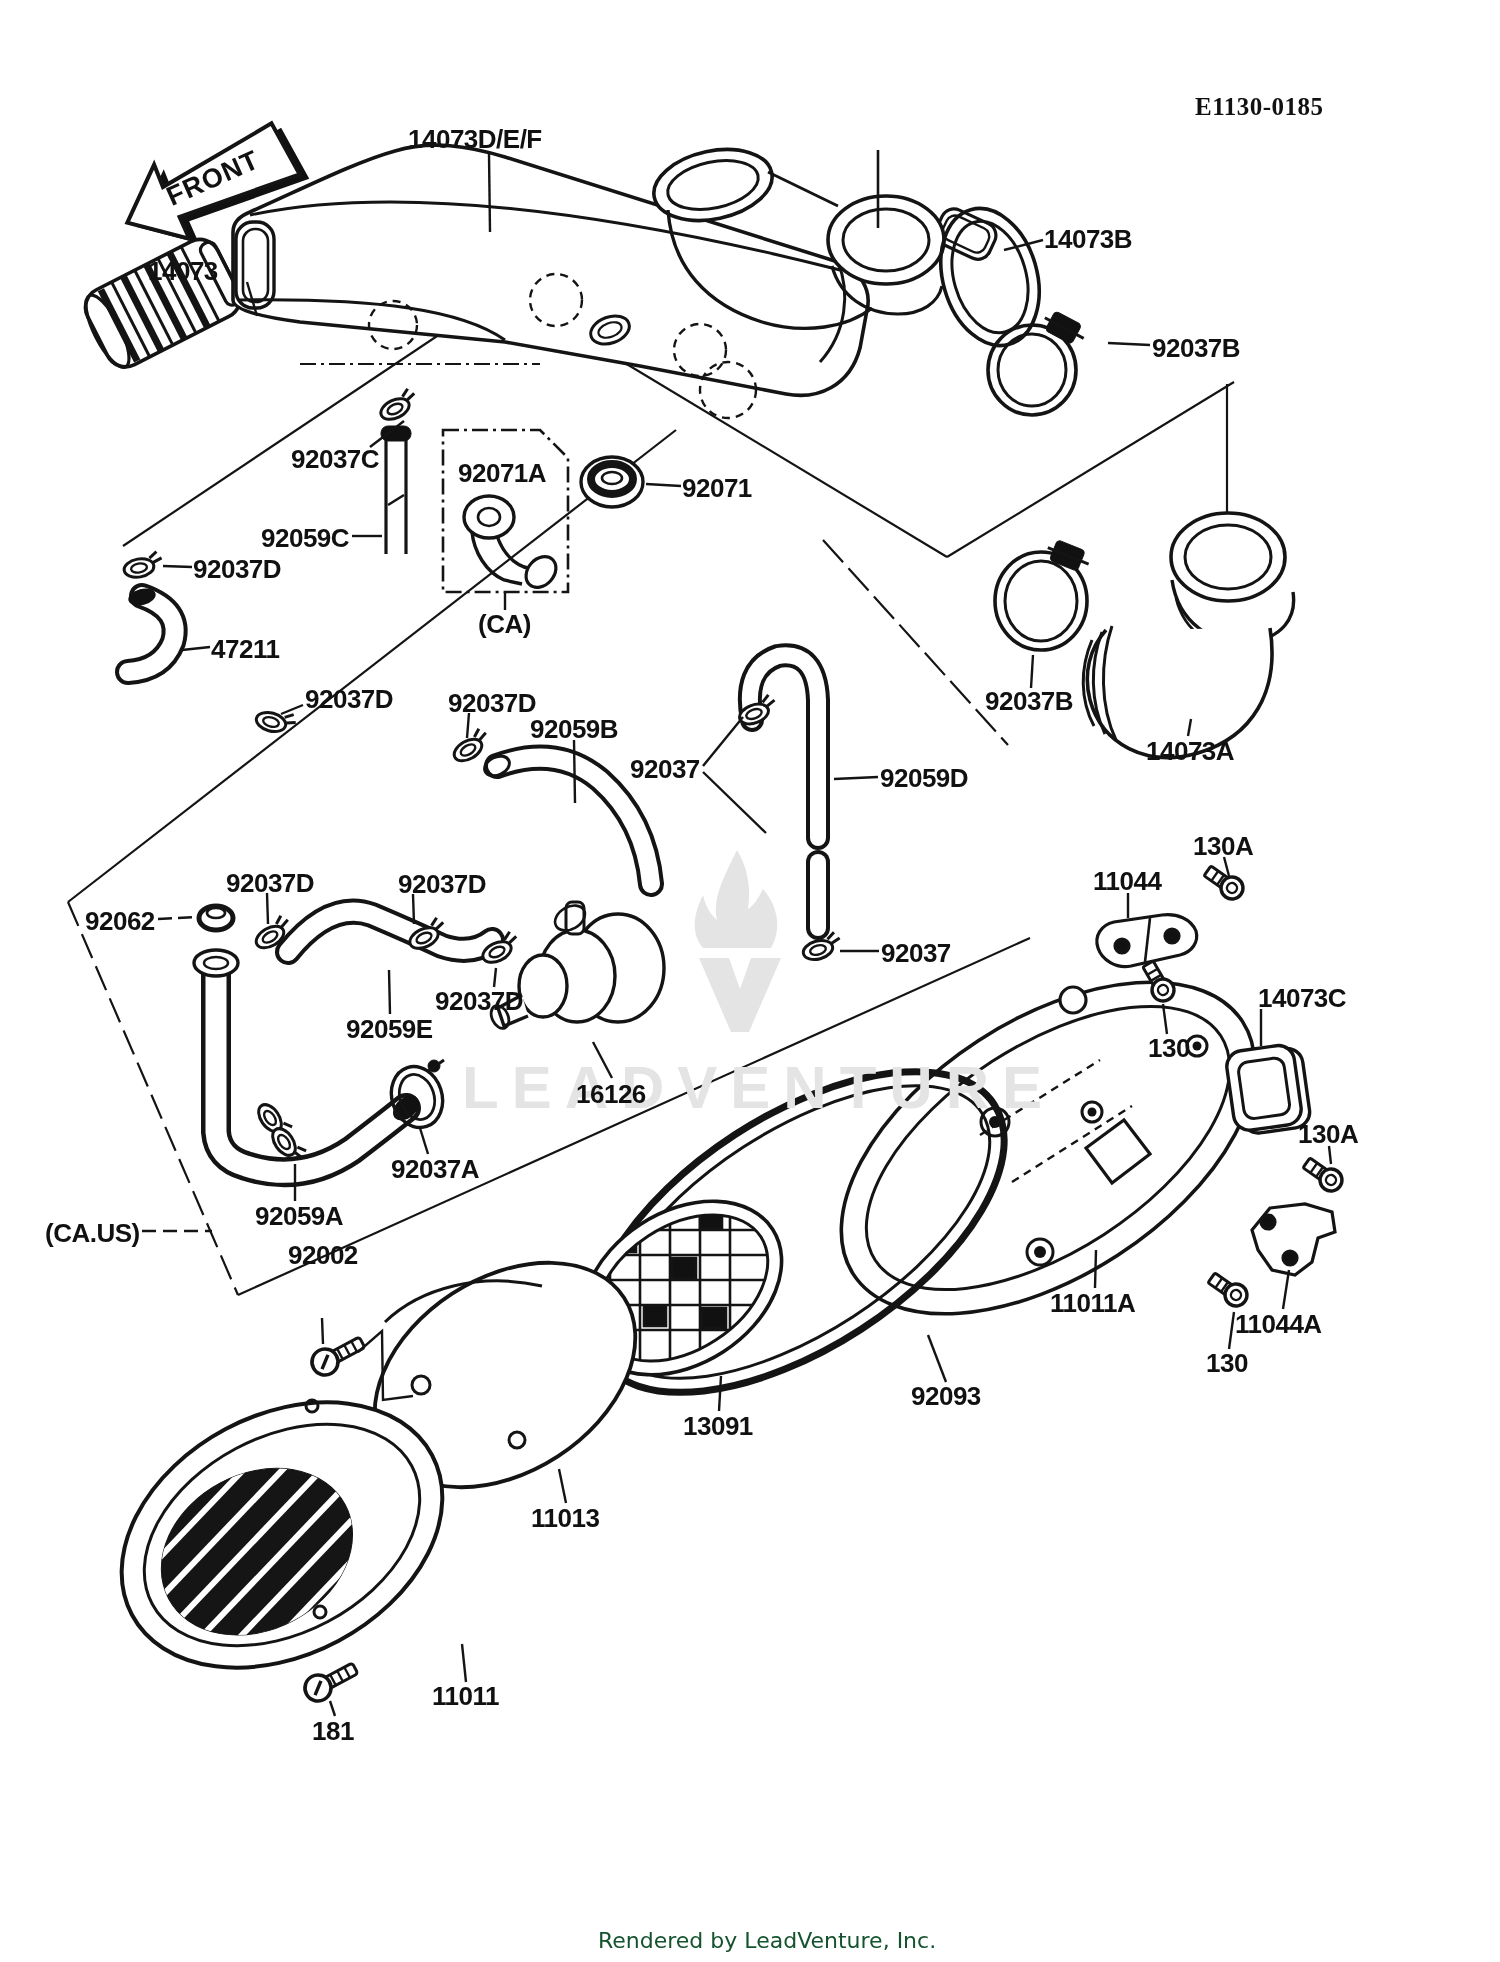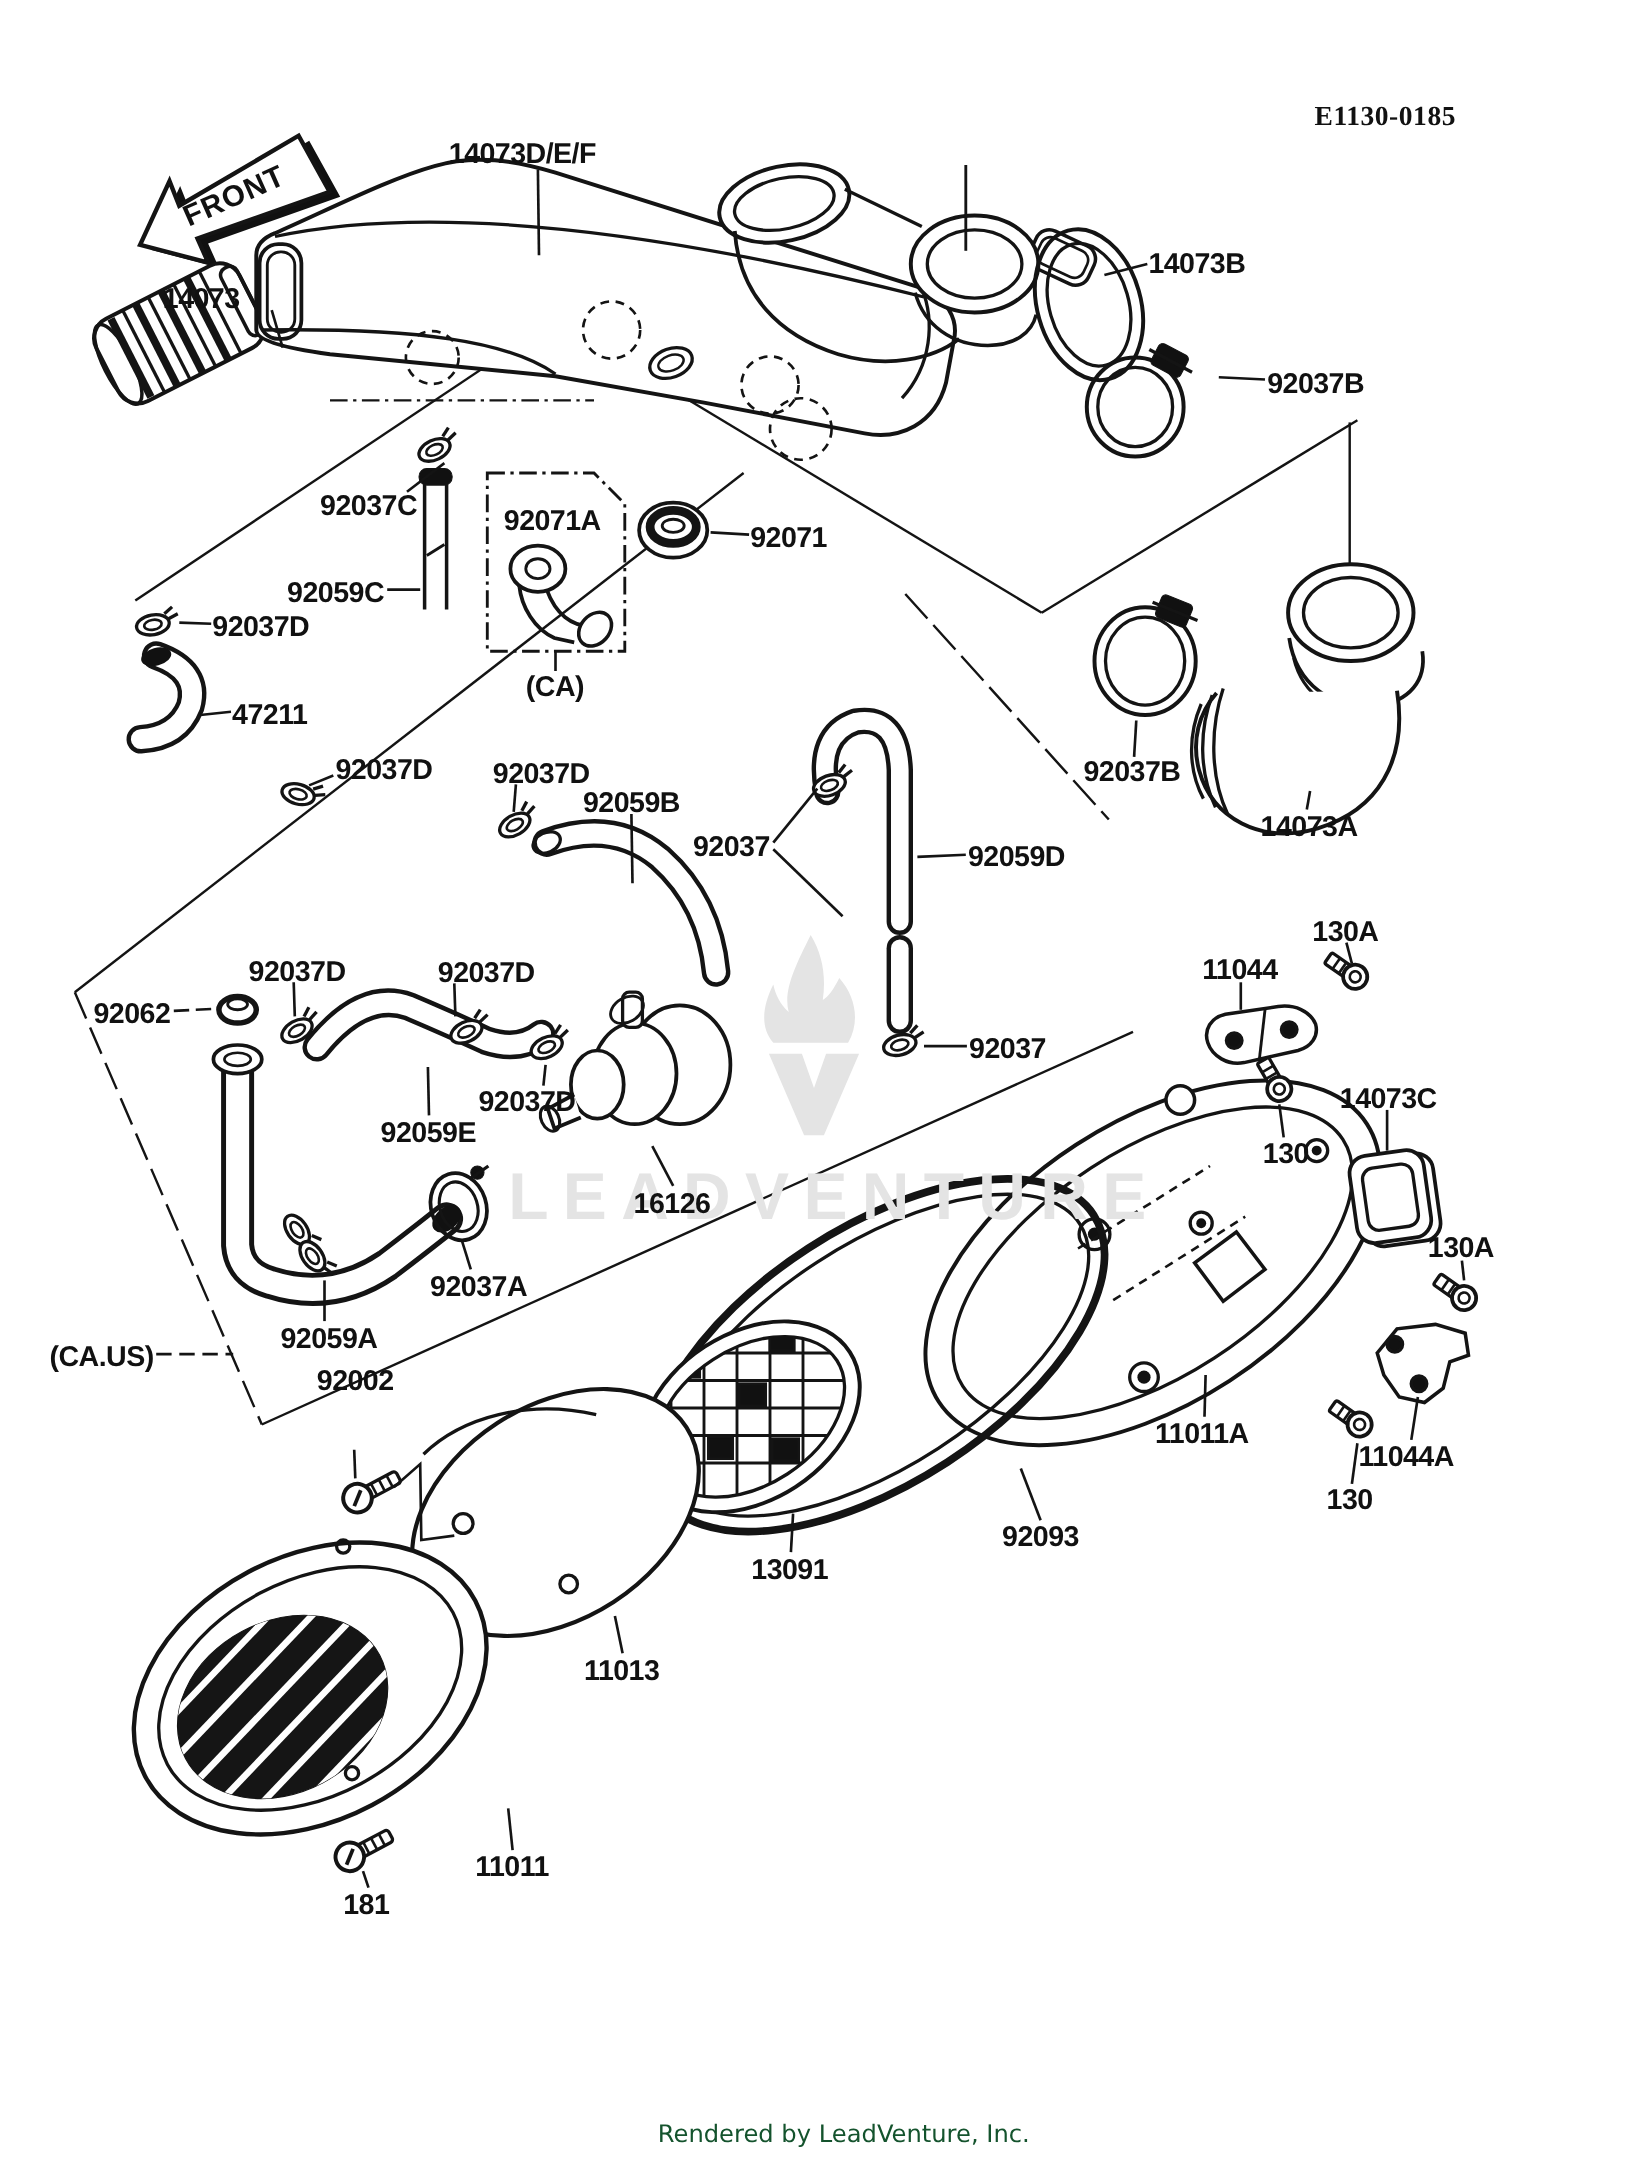--- a/index.html
+++ b/index.html
@@ -407,21 +407,21 @@
 <div class="lbl" style="left:346px;top:1016px">92059E</div>
 <div class="lbl" style="left:881px;top:940px">92037</div>
 <div class="lbl" style="left:576px;top:1081px">16126</div>
 <div class="lbl" style="left:391px;top:1156px">92037A</div>
 <div class="lbl" style="left:255px;top:1203px">92059A</div>
 <div class="lbl" style="left:45px;top:1220px">(CA.US)</div>
 <div class="lbl" style="left:288px;top:1242px">92002</div>
 <div class="lbl" style="left:1093px;top:868px">11044</div>
 <div class="lbl" style="left:1193px;top:833px">130A</div>
 <div class="lbl" style="left:1148px;top:1035px">130</div>
-<div class="lbl" style="left:1218px;top:985px">14073C</div>
+<div class="lbl" style="left:1258px;top:985px">14073C</div>
 <div class="lbl" style="left:1298px;top:1121px">130A</div>
 <div class="lbl" style="left:1050px;top:1290px">11011A</div>
 <div class="lbl" style="left:1235px;top:1311px">11044A</div>
 <div class="lbl" style="left:1206px;top:1350px">130</div>
 <div class="lbl" style="left:911px;top:1383px">92093</div>
 <div class="lbl" style="left:683px;top:1413px">13091</div>
 <div class="lbl" style="left:531px;top:1505px">11013</div>
 <div class="lbl" style="left:432px;top:1683px">11011</div>
 <div class="lbl" style="left:312px;top:1718px">181</div>
 

